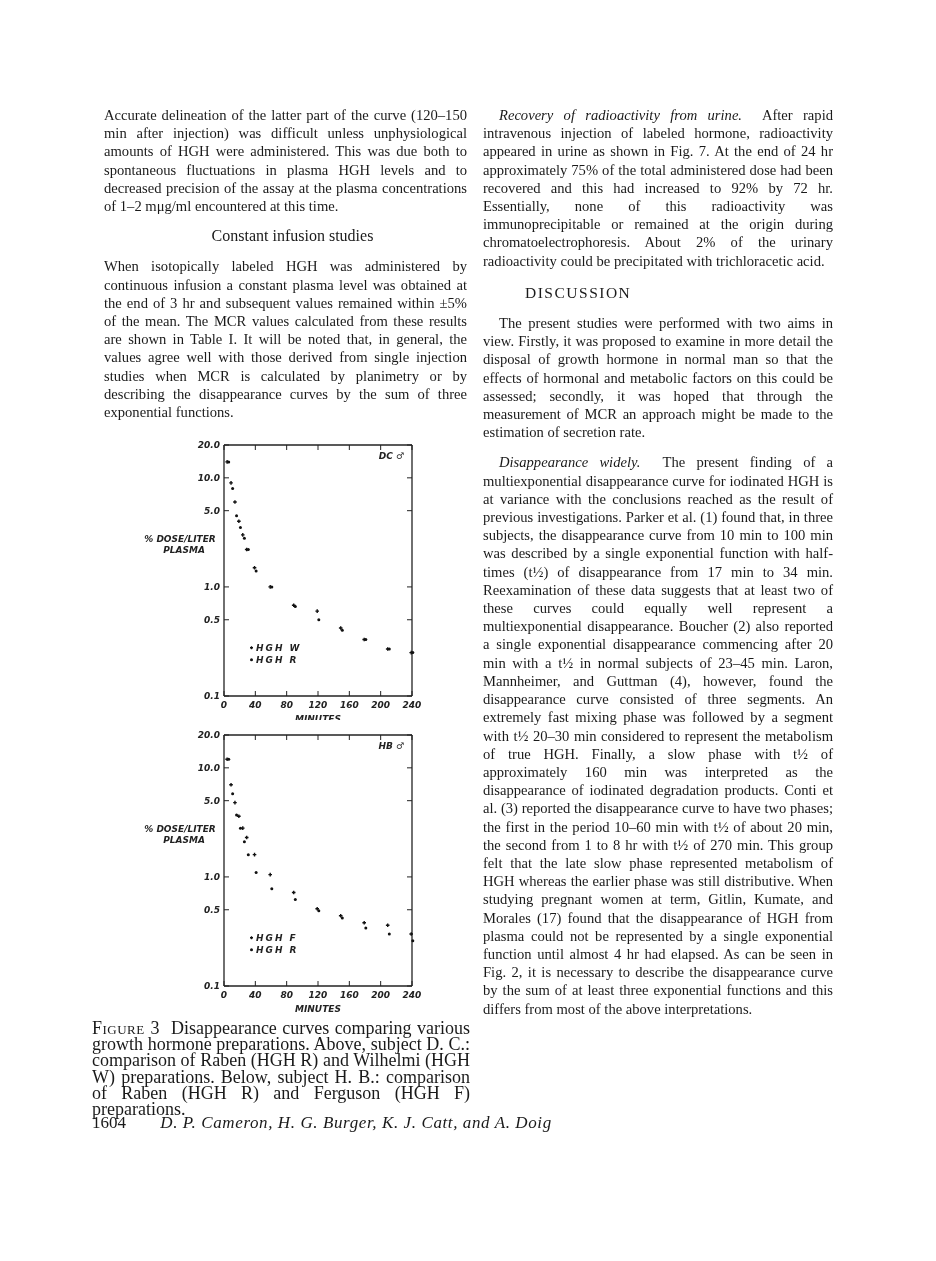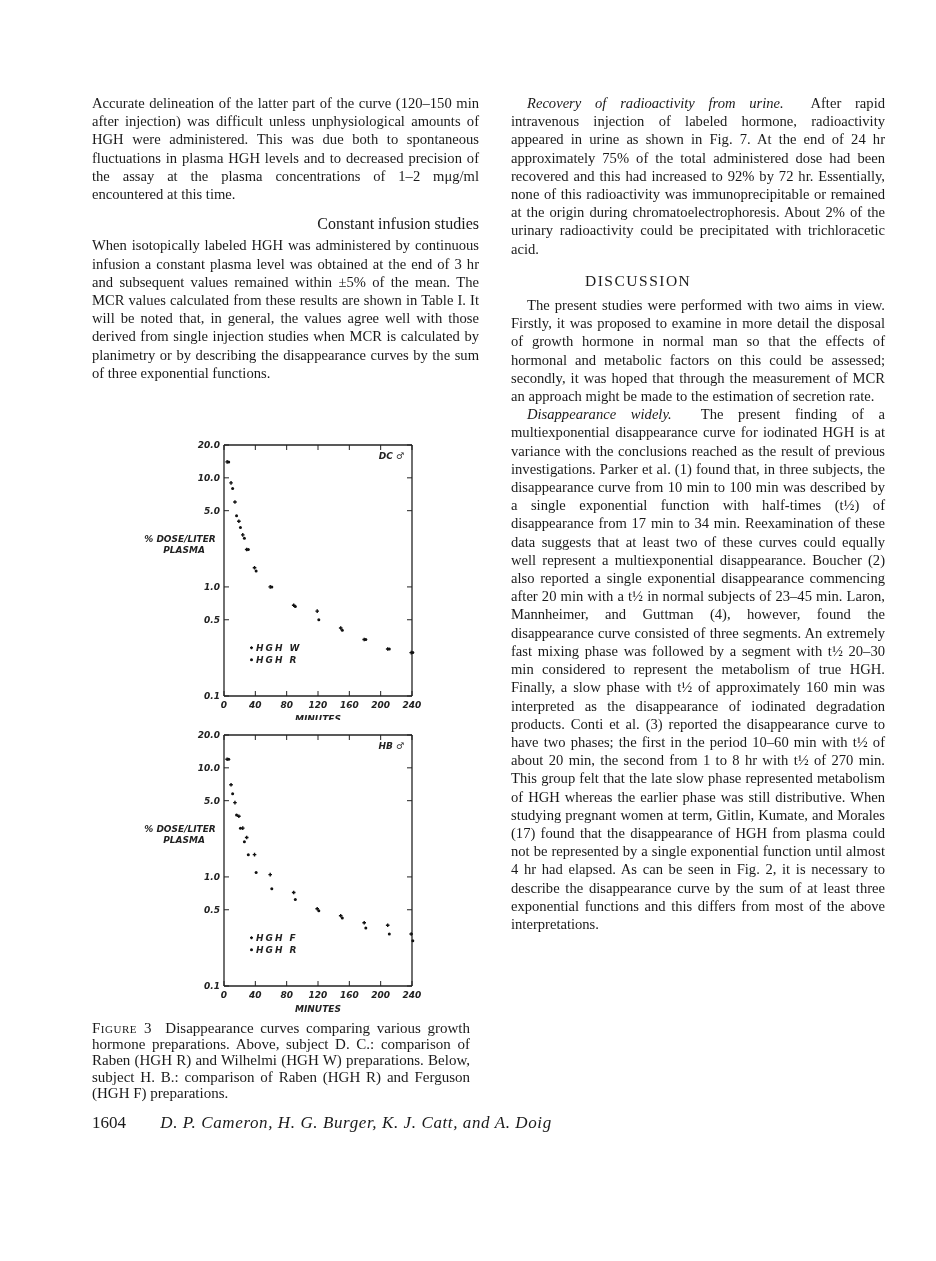--- a/index.html
+++ b/index.html
@@ -1,28 +1,28 @@
 <!DOCTYPE html>
 <html><head>
 <meta charset="utf-8">
 <style>
   html, body { margin:0; padding:0; background:#ffffff; }
   body { width:936px; height:1261px; position:relative; overflow:hidden;
          font-family:"Liberation Serif", "DejaVu Serif", serif; color:#1a1a1a; }
   .col { position:absolute; font-size:14.6px; line-height:18.2px; text-align:justify; }
-  .col p { margin:0; }
+  .col p { margin:12px; }
   .left { left:92px; top:94px; width:387px; }
-  .right { left:511px; top:94px; width:374px; }
+  .right { left:471px; top:94px; width:374px; }
   .indent { text-indent:16px; }
-  .subhead { font-size:16px; margin:12px 0 3px 14px; text-align:right; }
-  .sechead { font-size:15.5px; letter-spacing:1.5px; margin:14px 0 6px 74px; text-align:left; }
+  .subhead { font-size:16px; margin:12px 0 3px 14px; text-align:center; }
+  .sechead { font-size:15.5px; letter-spacing:1.5px; margin:14px 0 6px 54px; text-align:left; }
   .ital { font-style:italic; }
   .chart { position:absolute; left:92px; width:387px; }
   .chart svg { display:block; }
-  .caption { position:absolute; left:92px; top:1020px; width:378px; font-size:15px; line-height:16.2px; text-align:justify; }
+  .caption { position:absolute; left:92px; top:1020px; width:378px; font-size:18px; line-height:16.2px; text-align:justify; }
   .caption .fig { font-variant:small-caps; letter-spacing:0.5px; }
   .footer { position:absolute; left:92px; top:1113px; font-size:17px; }
   .footer .pg { display:inline-block; width:64px; }
   .footer .auth { font-style:italic; letter-spacing:0.6px; }
   .ax { font-family:"DejaVu Sans", sans-serif; font-style:italic; font-weight:bold; font-size:9px; fill:#222; }
 </style>
 </head>
 <body>
 
 <div class="col left">

